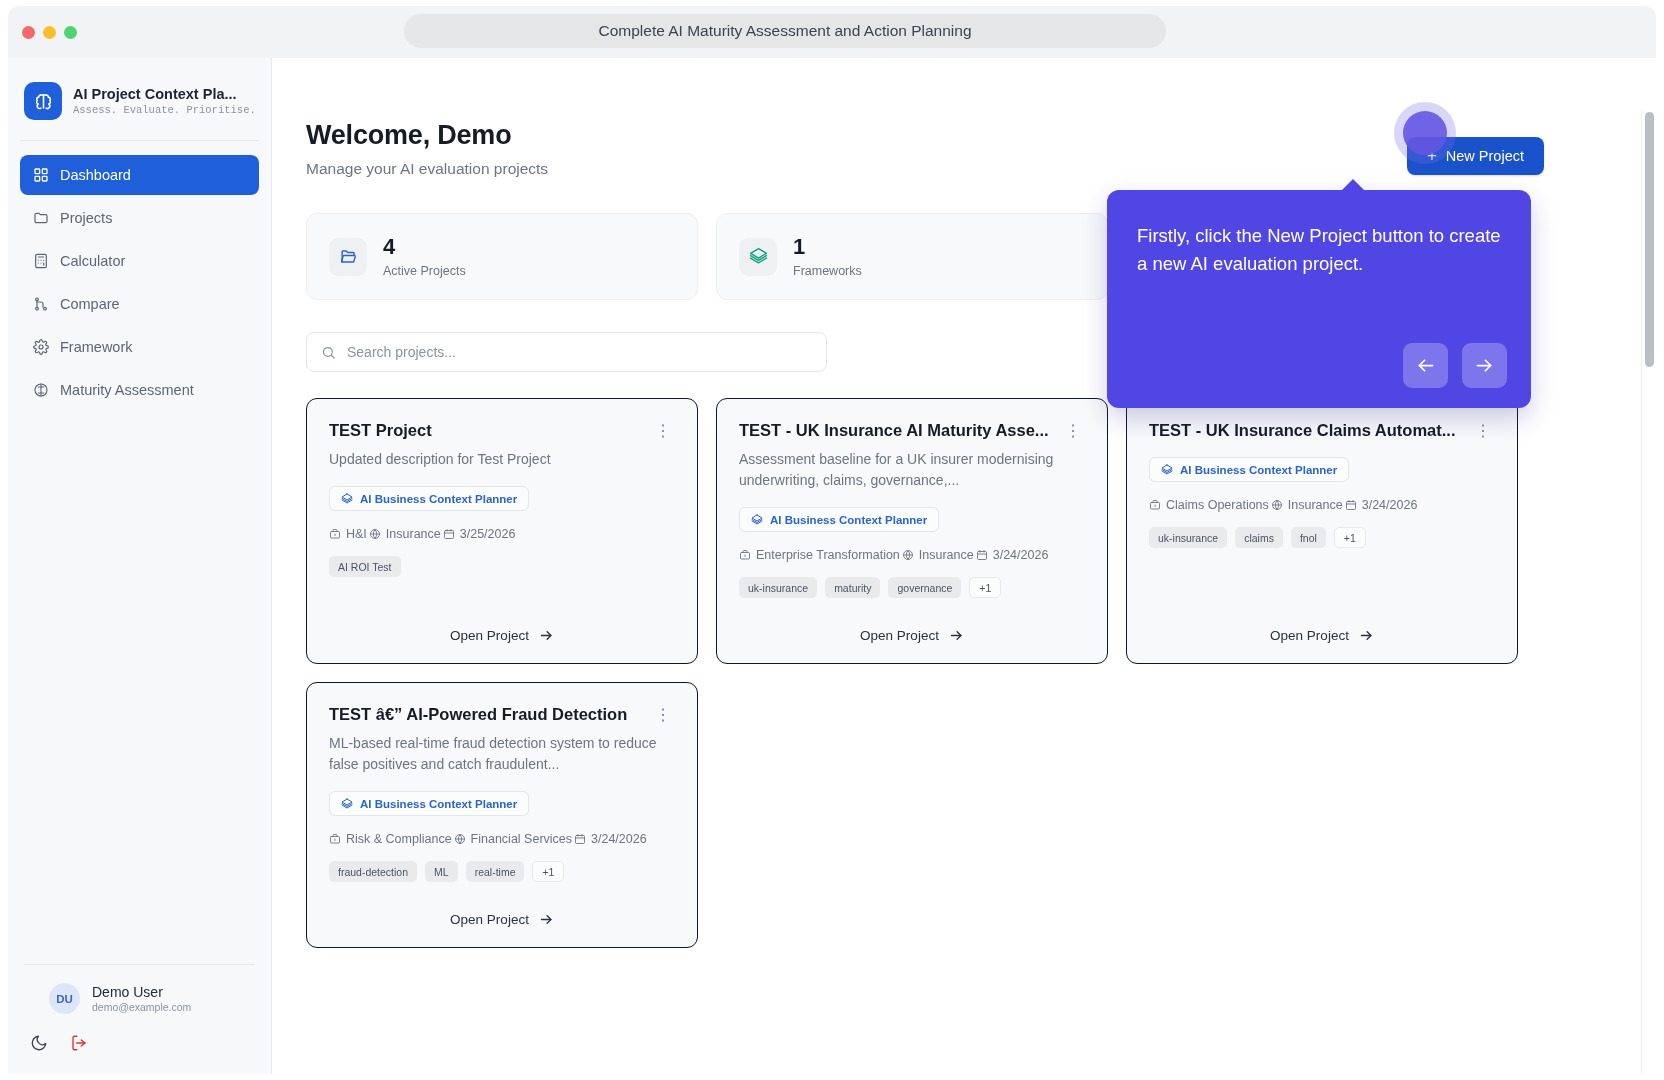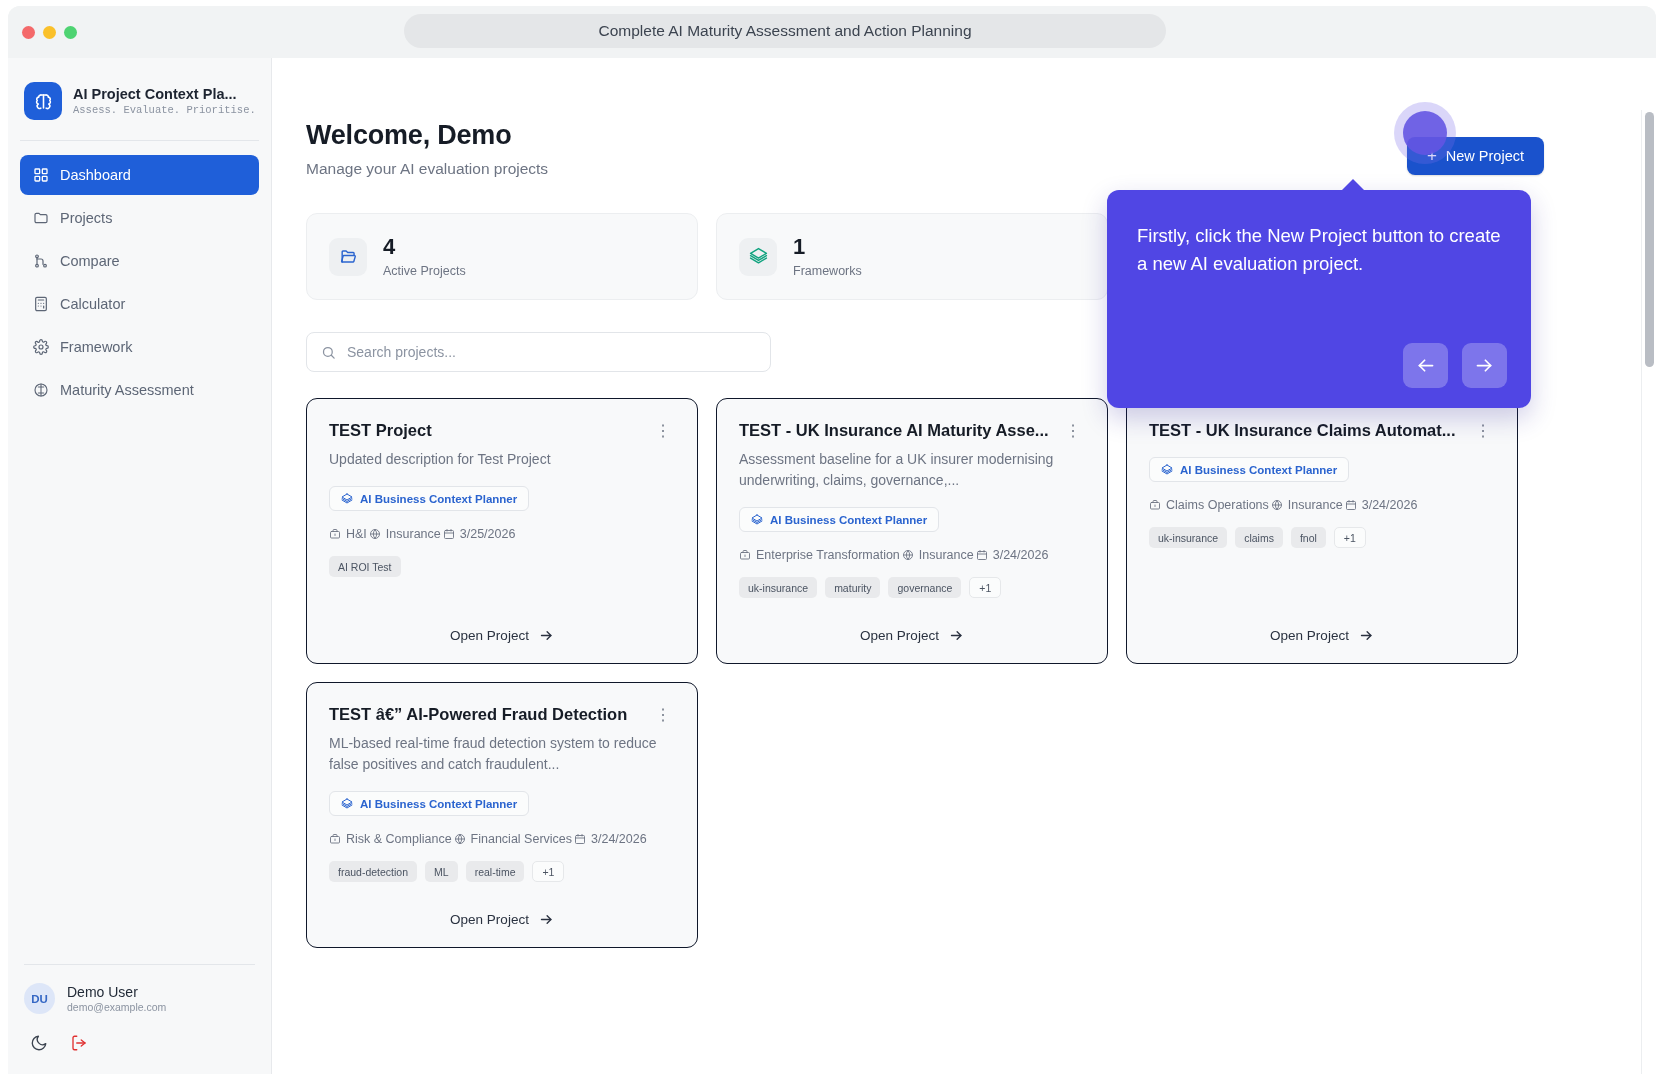--- a/index.html
+++ b/index.html
@@ -74,21 +74,21 @@
   .nav-item.active { background: #1f5fd9; color: #ffffff; font-weight: normal; }
   .nav-item .ico { width: 17px; height: 17px; display: flex; align-items: center; justify-content: center; flex: 0 0 17px; }
 
   .sb-spacer { flex: 1 1 auto; }
   .sb-foot-divider { height: 1px; background: #e3e6ea; margin: 0 16px 18px 16px; }
   .user-row { display: flex; align-items: center; gap: 12px; padding: 0 16px 20px 16px; }
   .avatar {
     width: 31px; height: 31px; border-radius: 50%;
     background: #dde6f8; color: #3567c4;
     font-size: 11.5px; font-weight: bold;
-    display: flex; align-items: center; justify-content: center; flex: 0 0 31px;
+    display: flex; align-items: center; justify-content: center; flex: 0 0 31px; margin-left: 25px;
   }
   .user-name { font-size: 14px; color: #222b38; }
   .user-mail { font-size: 10.5px; color: #8b93a1; margin-top: 1px; }
   .sb-actions { display: flex; align-items: center; gap: 22px; padding: 0 0 22px 22px; }
 
   
   .main {
     position: relative;
     flex: 1 1 auto;
     background: #ffffff;
@@ -138,21 +138,21 @@
     width: 38px; height: 38px; border-radius: 9px;
     background: #eef0f2;
     display: flex; align-items: center; justify-content: center; flex: 0 0 38px;
   }
   .stat-val { font-size: 22px; font-weight: bold; color: #161c26; line-height: 1.05; }
   .stat-lab { font-size: 12.5px; color: #6d7483; margin-top: 5px; }
 
   
   .search-wrap {
     margin-top: 32px;
-    width: 465px; height: 40px;
+    width: 521px; height: 40px;
     border: 1px solid #e2e5e9; border-radius: 8px;
     background: #fff;
     display: flex; align-items: center; gap: 11px;
     padding: 0 14px;
   }
   .search-input {
     border: none; outline: none; background: transparent;
     font-size: 14px; color: #6d7483; font-family: inherit;
     width: 100%;
   }
@@ -301,49 +301,49 @@
           <span>Dashboard</span>
         </div>
 
         <div class="nav-item">
           <span class="ico">
             <svg width="16" height="16" viewBox="0 0 24 24" fill="none" stroke="currentColor" stroke-width="1.8" stroke-linecap="round" stroke-linejoin="round">
               <path d="M3 7a2 2 0 0 1 2-2h4l2 2h8a2 2 0 0 1 2 2v8a2 2 0 0 1-2 2H5a2 2 0 0 1-2-2z"></path>
             </svg>
           </span>
           <span>Projects</span>
-        </div>
-
-        <div class="nav-item">
-          <span class="ico">
-            <svg width="16" height="16" viewBox="0 0 24 24" fill="none" stroke="currentColor" stroke-width="1.8" stroke-linecap="round" stroke-linejoin="round">
-              <circle cx="6" cy="5" r="2"></circle>
-                <circle cx="6" cy="19" r="2"></circle>
-                <circle cx="18" cy="19" r="2"></circle>
-              <path d="M6 7v10"></path>
-                <path d="M6 9h6a3 3 0 0 1 3 3v5"></path>
-            </svg>
-          </span>
-          <span>Compare</span>
         </div>
 
         <div class="nav-item">
           <span class="ico">
             <svg width="16" height="16" viewBox="0 0 24 24" fill="none" stroke="currentColor" stroke-width="1.8" stroke-linecap="round" stroke-linejoin="round">
               <rect x="4" y="2" width="16" height="20" rx="2"></rect>
                 <line x1="8" y1="6" x2="16" y2="6"></line>
               <line x1="8" y1="11" x2="8" y2="11"></line>
                 <line x1="12" y1="11" x2="12" y2="11"></line>
                 <line x1="16" y1="11" x2="16" y2="11"></line>
               <line x1="8" y1="15" x2="8" y2="15"></line>
                 <line x1="12" y1="15" x2="12" y2="15"></line>
                 <line x1="16" y1="15" x2="16" y2="18"></line>
             </svg>
           </span>
           <span>Calculator</span>
+        </div>
+
+        <div class="nav-item">
+          <span class="ico">
+            <svg width="16" height="16" viewBox="0 0 24 24" fill="none" stroke="currentColor" stroke-width="1.8" stroke-linecap="round" stroke-linejoin="round">
+              <circle cx="6" cy="5" r="2"></circle>
+                <circle cx="6" cy="19" r="2"></circle>
+                <circle cx="18" cy="19" r="2"></circle>
+              <path d="M6 7v10"></path>
+                <path d="M6 9h6a3 3 0 0 1 3 3v5"></path>
+            </svg>
+          </span>
+          <span>Compare</span>
         </div>
 
         <div class="nav-item">
           <span class="ico">
             <svg width="16" height="16" viewBox="0 0 24 24" fill="none" stroke="currentColor" stroke-width="1.8" stroke-linecap="round" stroke-linejoin="round">
               <circle cx="12" cy="12" r="3"></circle>
               <path d="M19.4 15a1.6 1.6 0 0 0 .3 1.8l.1.1a2 2 0 1 1-2.8 2.8l-.1-.1a1.6 1.6 0 0 0-1.8-.3 1.6 1.6 0 0 0-1 1.5V21a2 2 0 1 1-4 0v-.1a1.6 1.6 0 0 0-1-1.5 1.6 1.6 0 0 0-1.8.3l-.1.1a2 2 0 1 1-2.8-2.8l.1-.1a1.6 1.6 0 0 0 .3-1.8 1.6 1.6 0 0 0-1.5-1H3a2 2 0 1 1 0-4h.1a1.6 1.6 0 0 0 1.5-1 1.6 1.6 0 0 0-.3-1.8l-.1-.1a2 2 0 1 1 2.8-2.8l.1.1a1.6 1.6 0 0 0 1.8.3H9a1.6 1.6 0 0 0 1-1.5V3a2 2 0 1 1 4 0v.1a1.6 1.6 0 0 0 1 1.5 1.6 1.6 0 0 0 1.8-.3l.1-.1a2 2 0 1 1 2.8 2.8l-.1.1a1.6 1.6 0 0 0-.3 1.8V9a1.6 1.6 0 0 0 1.5 1H21a2 2 0 1 1 0 4h-.1a1.6 1.6 0 0 0-1.5 1z"></path>
             </svg>
           </span>
           <span>Framework</span>

